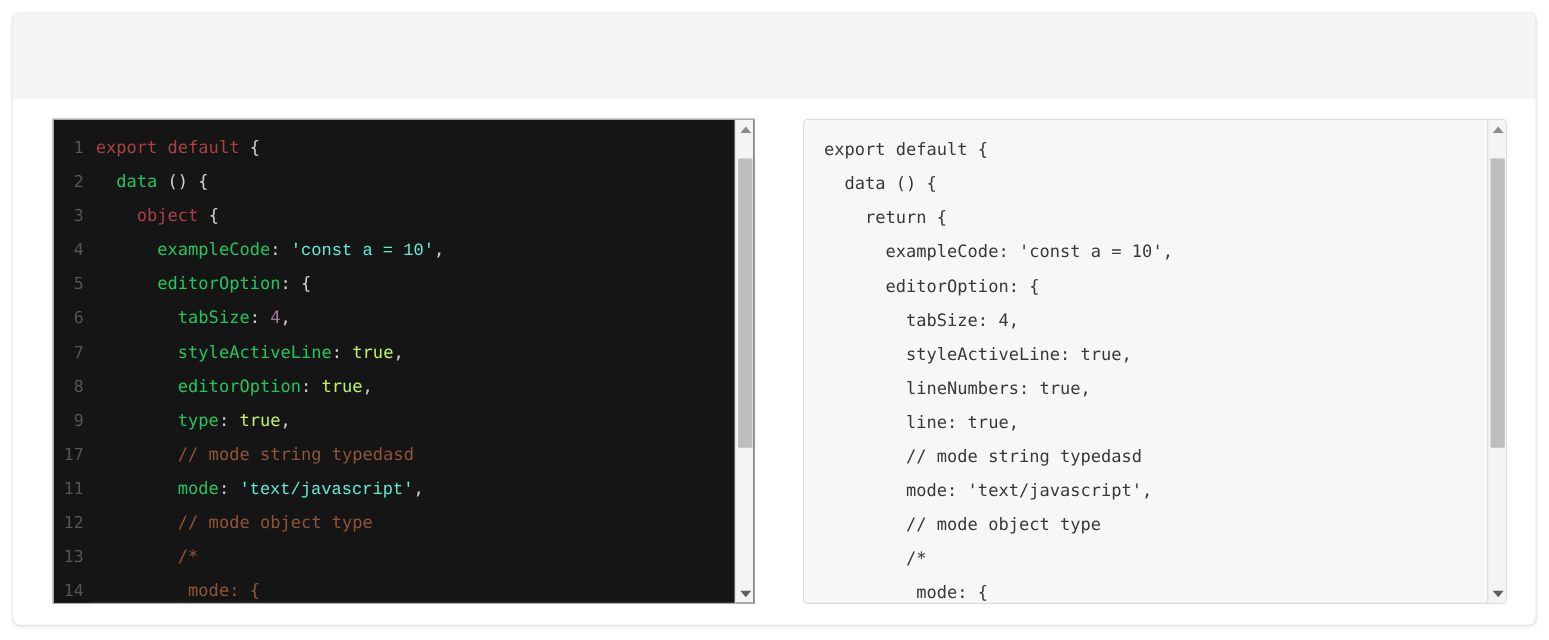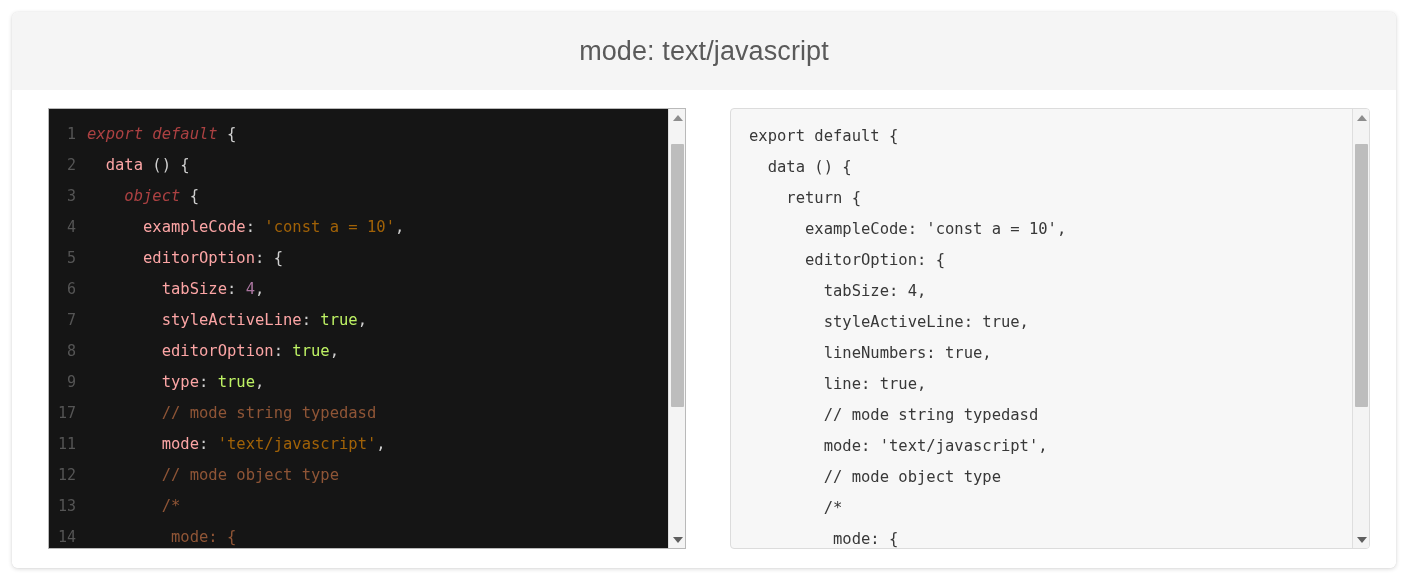--- a/index.html
+++ b/index.html
@@ -110,23 +110,23 @@
     display:block;
     height:31px;
     line-height:31px;
     font-family:"DejaVu Sans Mono", monospace;
     font-size:15.5px;
     color:#383838;
     white-space:pre;
   }
 
   
-  .t-kw   { color:#ac4142;font-style:italic; }   
-  .t-def  { color:#fca5a5; }   
-  .t-str  { color:#a16207; }   
+  .t-kw   { color:#ac4142; }   
+  .t-def  { color:#22c55e; }   
+  .t-str  { color:#5eead4;font-family:Liberation Mono, monospace; }   
   .t-num  { color:#aa759f; }   
   .t-atom { color:#bef264; }   
   .t-com  { color:#8f5536; }   
   .t-pun  { color:#d0d0d0; }   
 
   
   .scrollbar {
     flex:0 0 17px;
     width:17px;
     background:#f4f4f4;
@@ -155,21 +155,20 @@
     background:#bdbdbd;
     border-radius:1px;
   }
 </style>
 </head>
 <body>
 
 <div class="card">
 
   <div class="card-header">
-    <span class="header-label">mode: text/javascript</span>
   </div>
 
   <div class="card-body">
 
     <div class="pane pane-dark">
       <div class="gutter" id="dark-gutter">
           <span class="ln">1</span>
           <span class="ln">2</span>
           <span class="ln">3</span>
           <span class="ln">4</span>

